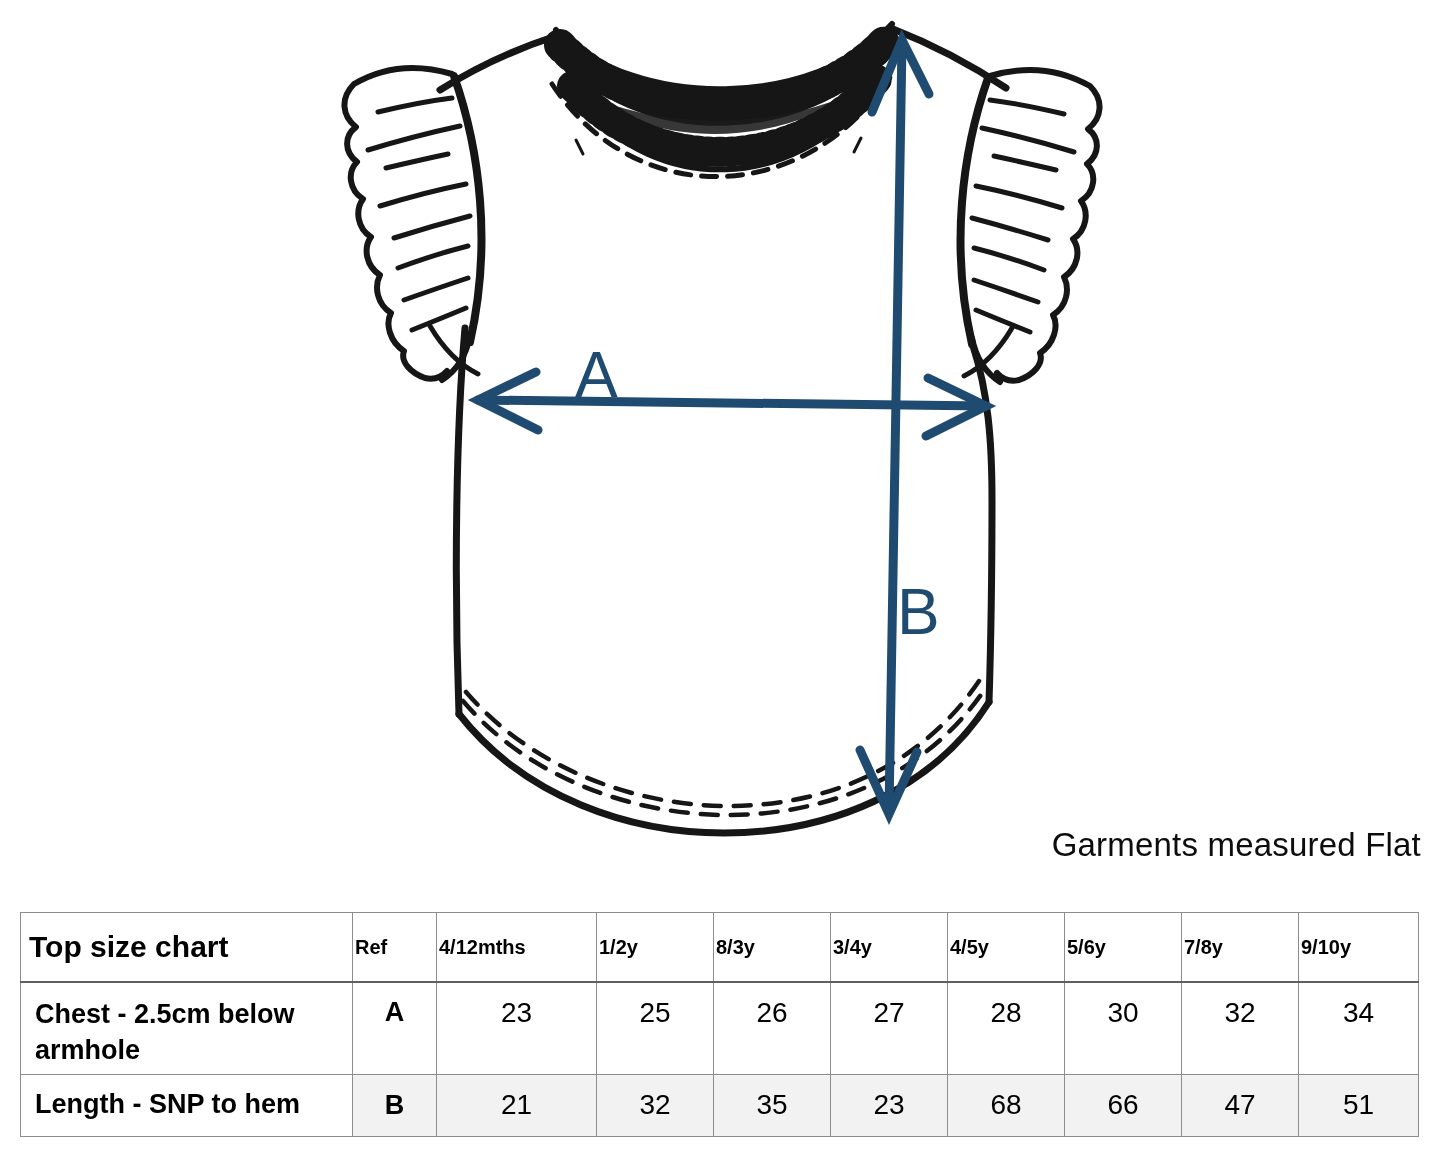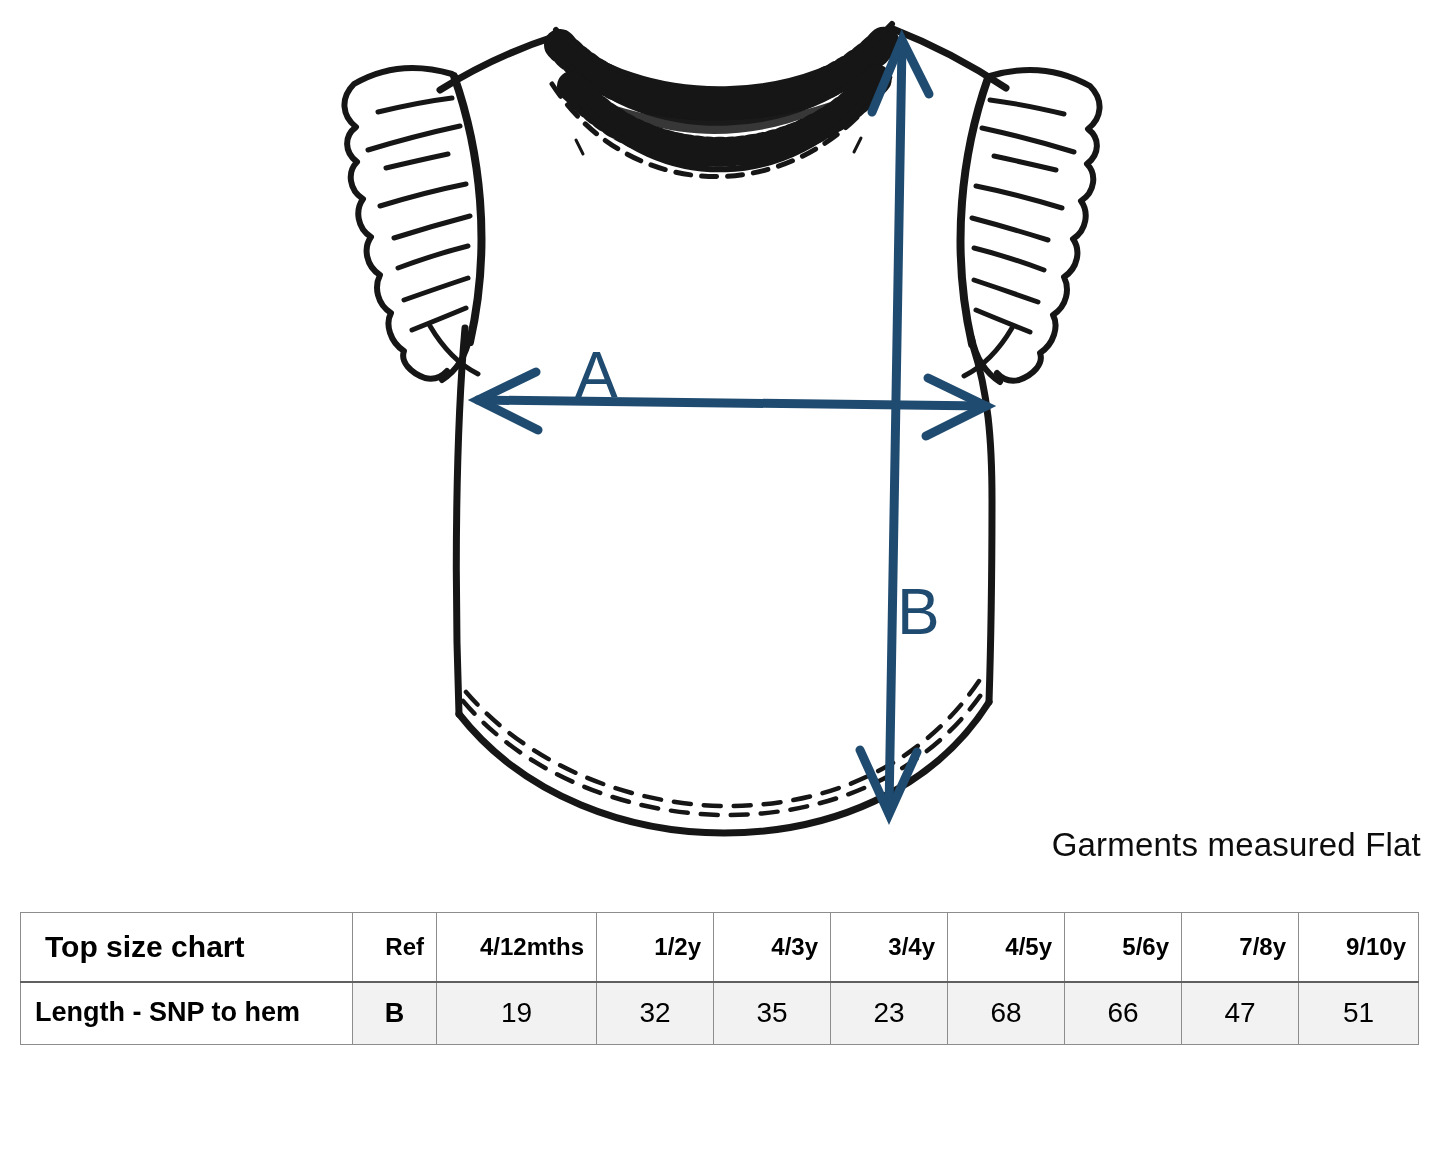--- a/index.html
+++ b/index.html
@@ -12,22 +12,22 @@
   .caption {
     position:absolute; top:826px; right:17px;
     font-size:33px; color:#0d0d0d; letter-spacing:0.2px;text-align:center;
   }
   table.size-chart {
     position:absolute; top:912px; left:20px; width:1398px;
     border-collapse:collapse; table-layout:fixed; background:#fff;
   }
   .size-chart td, .size-chart th { border:1px solid #8d8d8d; overflow:hidden; }
   .size-chart tr.header-row th { border-bottom:2px solid #606060; height:66px; vertical-align:middle; }
-  th.tbl-title { font-size:30px; font-weight:bold; text-align:left; padding-left:24px; }
-  th.col-head { font-size:24px; font-weight:bold; text-align:right; padding:0 12px; }
+  th.tbl-title { font-size:30px; font-weight:bold; text-align:left; padding-left:8px; }
+  th.col-head { font-size:20px; font-weight:bold; text-align:left; padding:0 2px; }
   tr.row-chest { height:92px; }
   tr.row-chest td { vertical-align:top; padding-top:14px; }
   tr.row-length { height:62px;margin-top:44px; }
   tr.row-length td { vertical-align:middle; }
   td.row-label { font-size:27px; font-weight:bold; text-align:left; padding-left:14px; padding-right:8px; line-height:1.32; }
   td.ref-cell { font-size:27px; font-weight:bold; text-align:center; }
   td.val-cell { font-size:28px; text-align:center; }
   .shade { background:#f2f2f2; }
 </style>
 </head>
@@ -128,31 +128,43 @@
       <col style="width:117px">
       <col style="width:117px">
       <col style="width:120px">
   </colgroup>
   <tbody>
     <tr class="header-row">
       <th class="tbl-title">Top size chart</th>
       <th class="col-head">Ref</th>
       <th class="col-head">4/12mths</th>
       <th class="col-head">1/2y</th>
-      <th class="col-head">4/3y</th>
+      <th class="col-head">8/3y</th>
       <th class="col-head">3/4y</th>
       <th class="col-head">4/5y</th>
       <th class="col-head">5/6y</th>
       <th class="col-head">7/8y</th>
       <th class="col-head">9/10y</th>
     </tr>
+    <tr class="row-chest">
+      <td class="row-label">Chest - 2.5cm below armhole</td>
+      <td class="ref-cell">A</td>
+      <td class="val-cell">23</td>
+      <td class="val-cell">25</td>
+      <td class="val-cell">26</td>
+      <td class="val-cell">27</td>
+      <td class="val-cell">28</td>
+      <td class="val-cell">30</td>
+      <td class="val-cell">32</td>
+      <td class="val-cell">34</td>
+    </tr>
     <tr class="row-length">
       <td class="row-label">Length - SNP to hem</td>
       <td class="ref-cell shade">B</td>
-      <td class="val-cell shade">19</td>
+      <td class="val-cell shade">21</td>
       <td class="val-cell shade">32</td>
       <td class="val-cell shade">35</td>
       <td class="val-cell shade">23</td>
       <td class="val-cell shade">68</td>
       <td class="val-cell shade">66</td>
       <td class="val-cell shade">47</td>
       <td class="val-cell shade">51</td>
     </tr>
   </tbody>
 </table>

